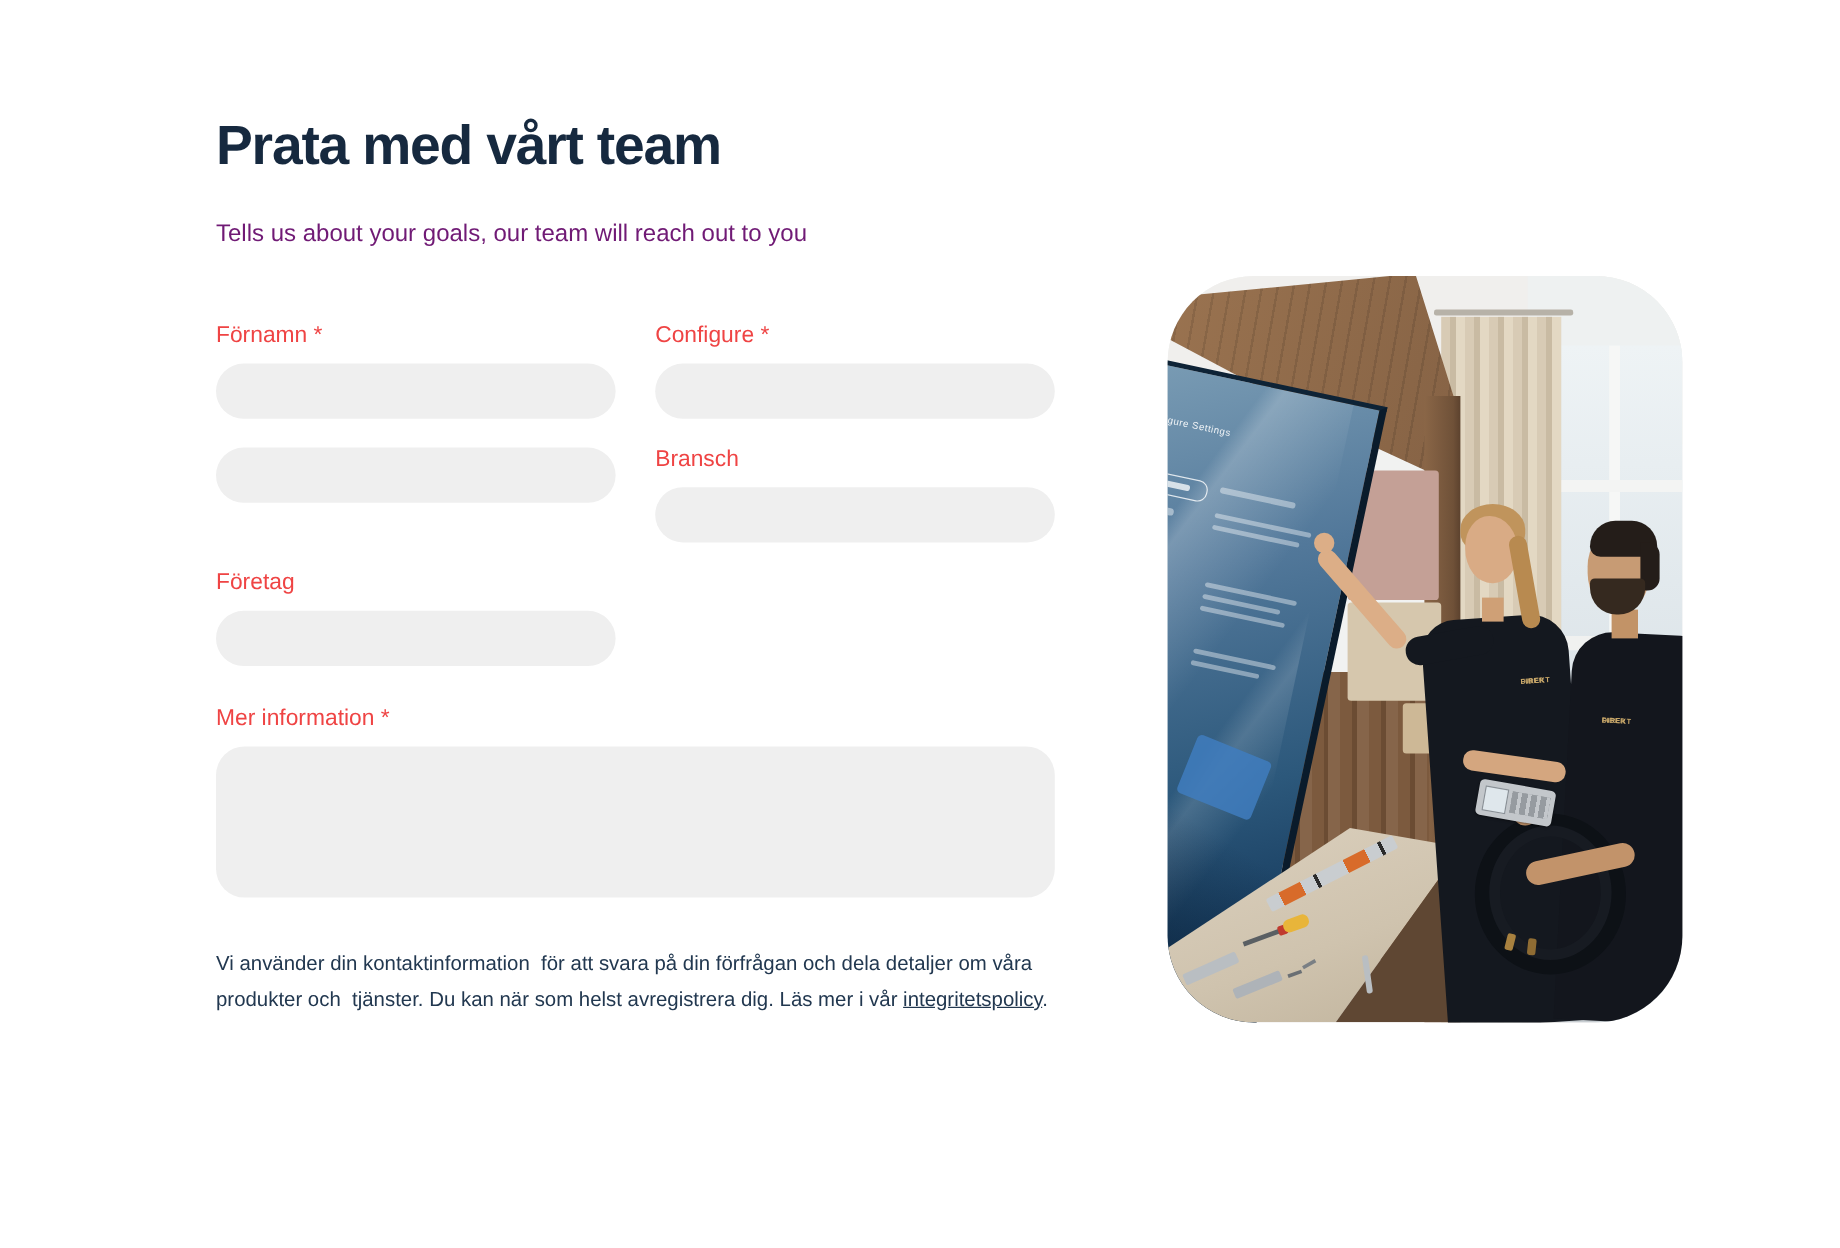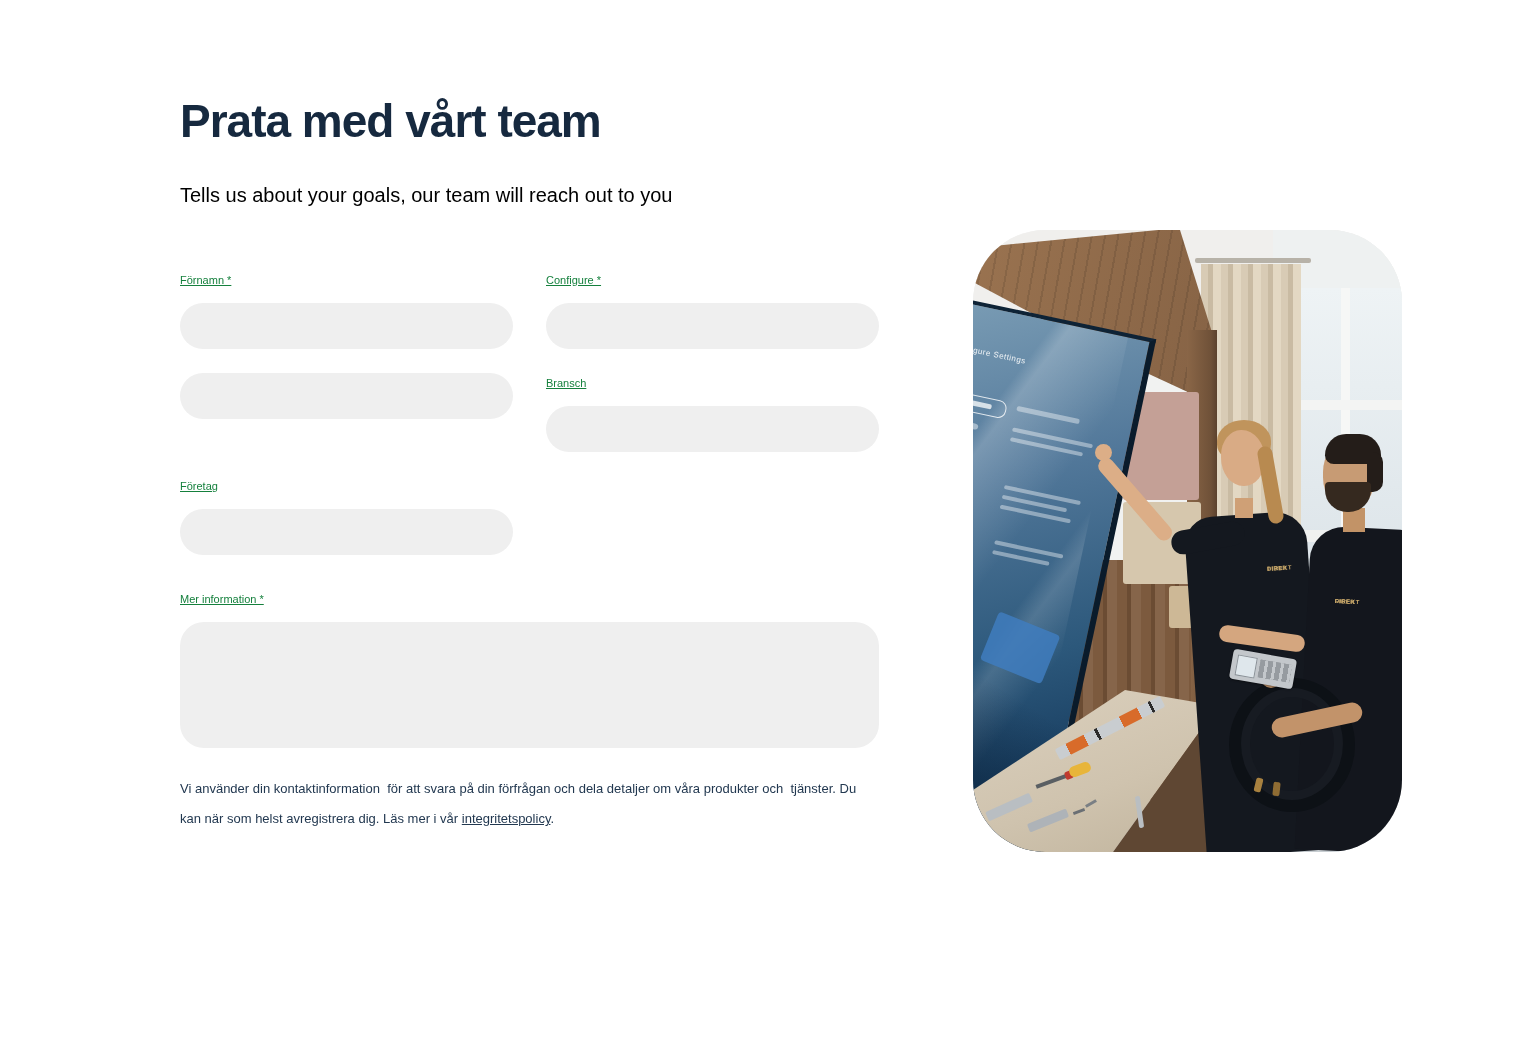--- a/index.html
+++ b/index.html
@@ -8,40 +8,40 @@
     background:#ffffff;
     font-family:"Liberation Sans", sans-serif;
     color:#223850;
   }
   
   .header{position:absolute;left:180px;top:96px;width:700px;}
   .page-title{
     margin:0;font-size:46px;font-weight:700;letter-spacing:-1px;
     color:#16293f;line-height:1.1;
   }
-  .subtitle{margin-top:28px;font-size:20px;line-height:41px;color:#000000;}
+  .subtitle{margin-top:28px;font-size:20px;line-height:41px;color:#701a75;}
   .form{position:absolute;left:180px;top:270px;width:699px;}
   .fields-grid{
     display:grid;grid-template-columns:333px 333px;column-gap:33px;row-gap:24px;
   }
   .field-group{display:flex;flex-direction:column;}
-  .field-label{font-size:11px;color:#15803d;line-height:20px;margin-bottom:13px;text-decoration:underline;}
+  .field-label{font-size:19px;color:#ef4444;line-height:20px;margin-bottom:13px;}
   .text-input{
     height:46px;width:100%;box-sizing:border-box;border:none;outline:none;
     background:#efefef;border-radius:23px;padding:0 18px;
     font-family:"Liberation Sans",sans-serif;font-size:16px;color:#223850;
   }
   .textarea-group{margin-top:34px;display:flex;flex-direction:column;}
   .message-textarea{
     height:126px;width:699px;box-sizing:border-box;border:none;outline:none;resize:none;
     background:#efefef;border-radius:24px;padding:14px 18px;
     font-family:"Liberation Sans",sans-serif;font-size:16px;color:#223850;
   }
   .footer-note{
-    margin-top:26px;width:700px;font-size:13px;line-height:30px;color:#223850;
+    margin-top:40px;width:700px;font-size:17px;line-height:30px;color:#223850;
     white-space:pre-wrap;
   }
   .privacy-link{color:#223850;text-decoration:underline;cursor:pointer;}
 
   
   .photo{
     position:absolute;left:973px;top:230px;width:429px;height:622px;
     border-radius:72px;overflow:hidden;background:#f1f2f1;
   }
   .photo *{position:absolute;}

